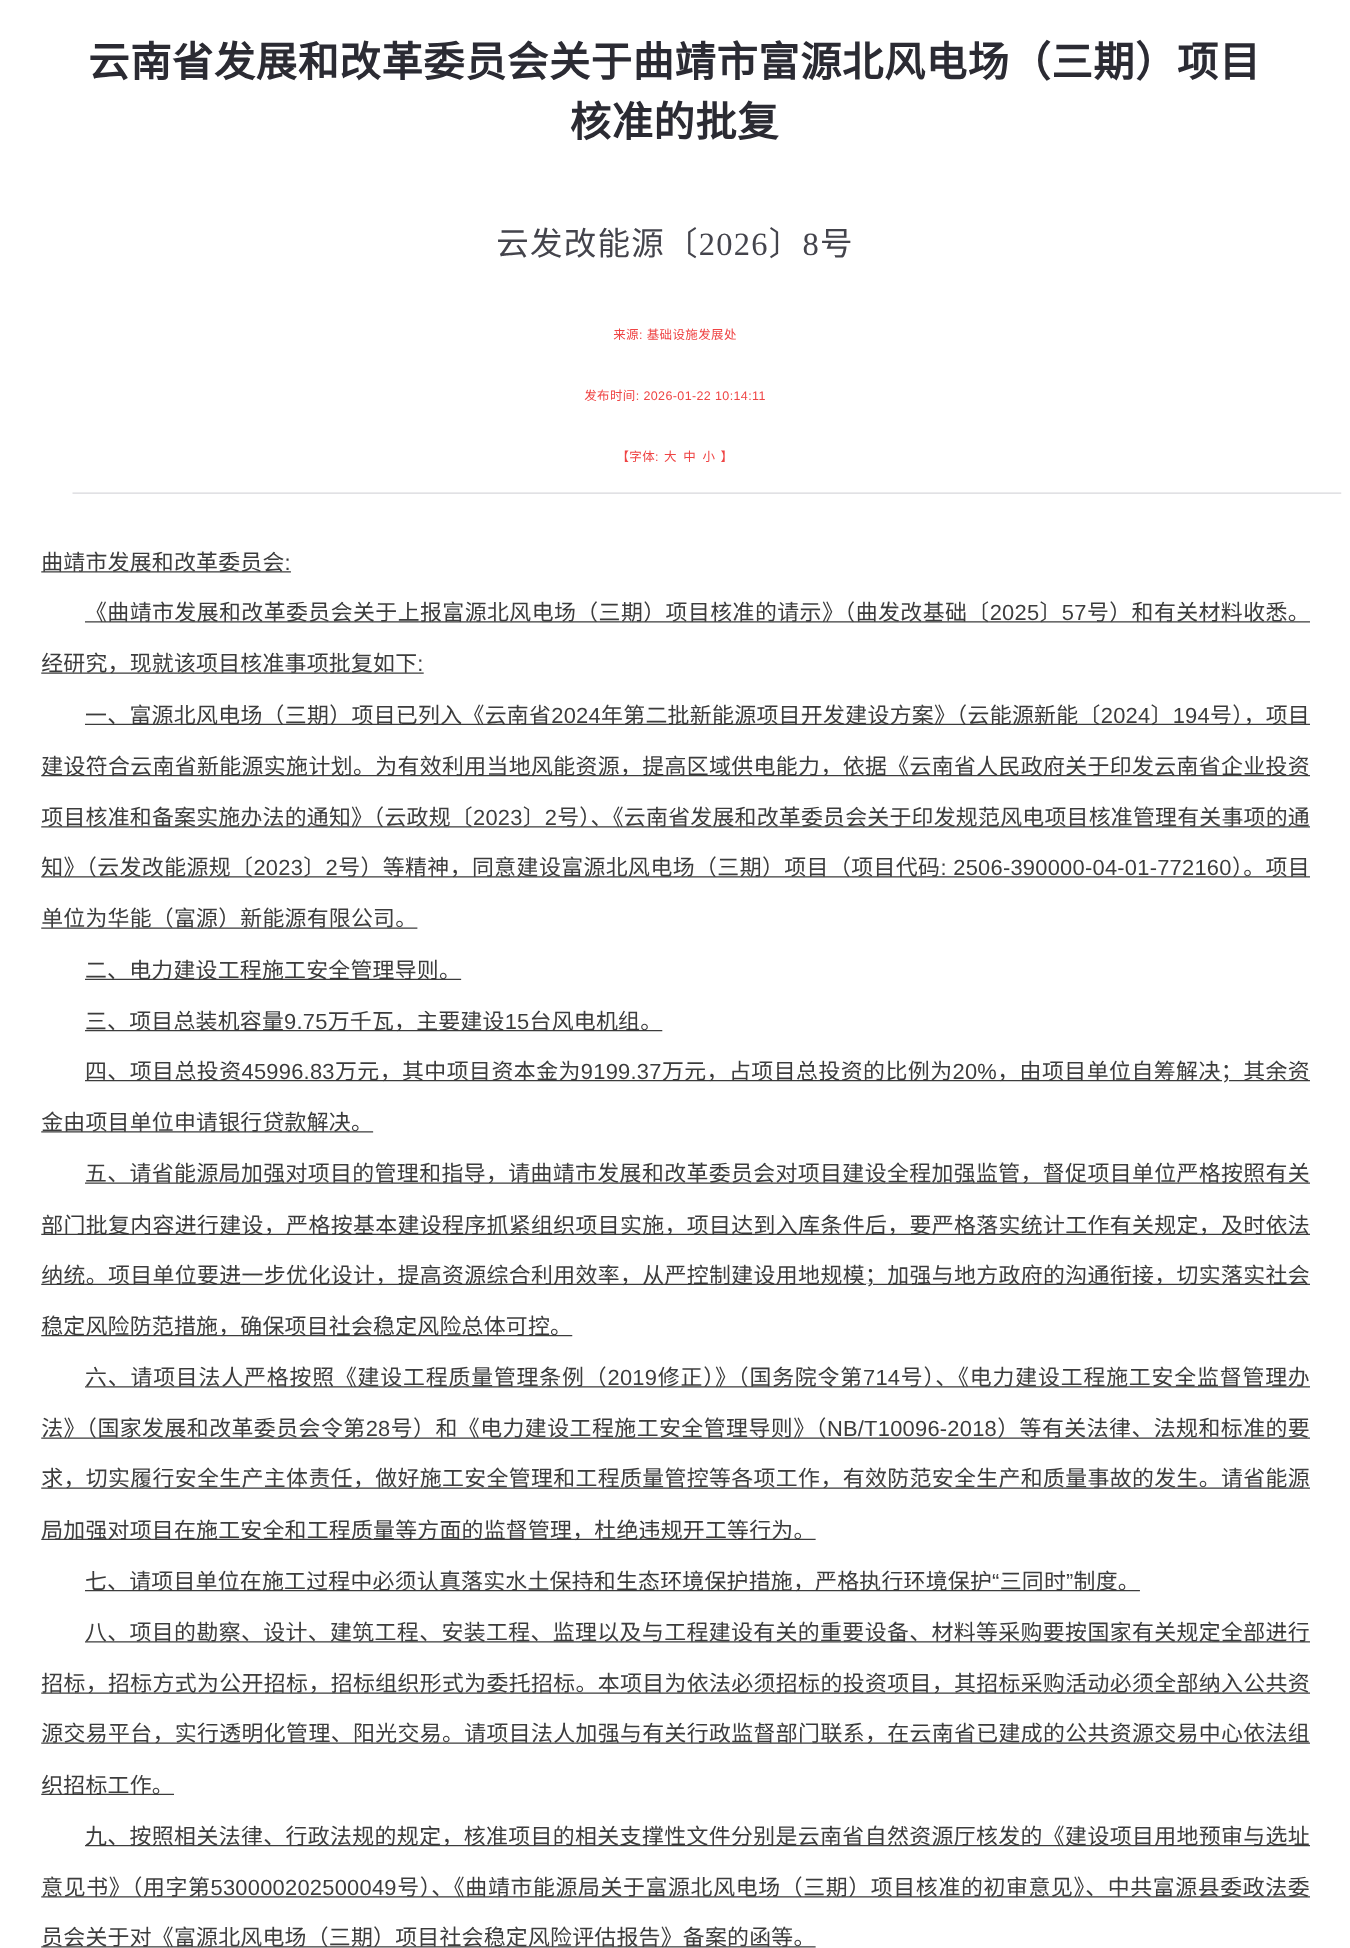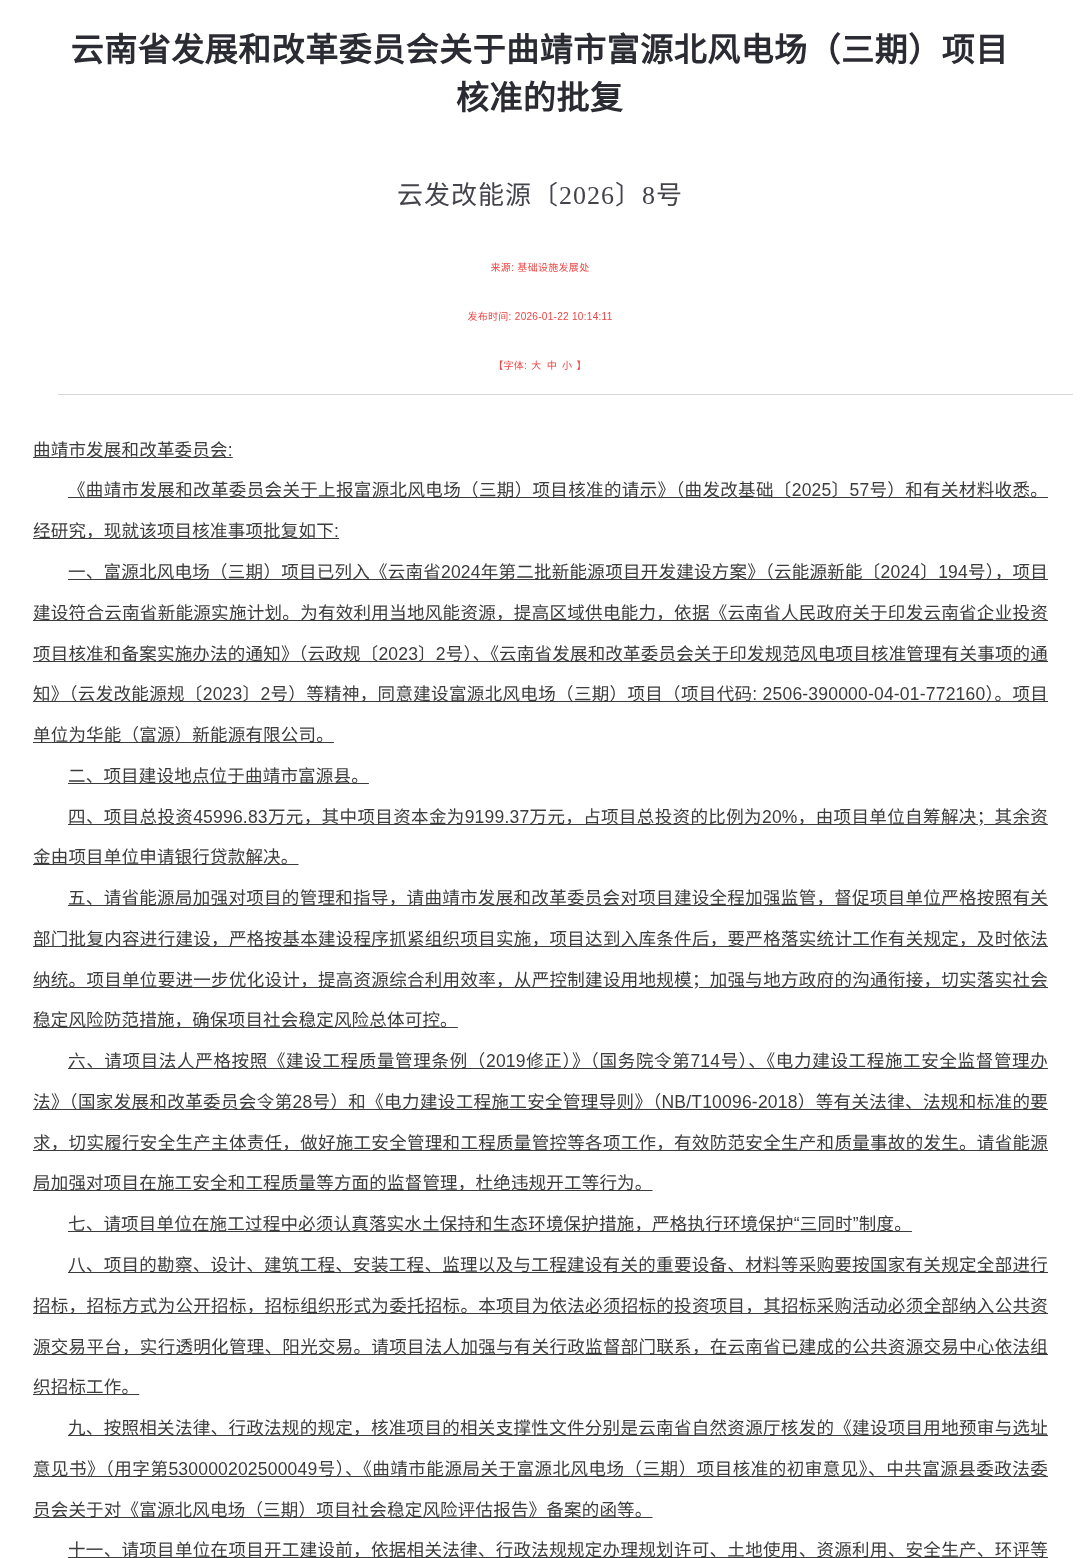--- a/index.html
+++ b/index.html
@@ -124,21 +124,22 @@
     <div class="divider"></div>
   </div>
 
   <div class="doc-body">
 
     <p class="para salutation">曲靖市发展和改革委员会:</p>
 
     <p class="para indent">《曲靖市发展和改革委员会关于上报富源北风电场（三期）项目核准的请示》（曲发改基础〔2025〕57号）和有关材料收悉。经研究，现就该项目核准事项批复如下:</p>
 
     <p class="para indent">一、富源北风电场（三期）项目已列入《云南省2024年第二批新能源项目开发建设方案》（云能源新能〔2024〕194号），项目建设符合云南省新能源实施计划。为有效利用当地风能资源，提高区域供电能力，依据《云南省人民政府关于印发云南省企业投资项目核准和备案实施办法的通知》（云政规〔2023〕2号）、《云南省发展和改革委员会关于印发规范风电项目核准管理有关事项的通知》（云发改能源规〔2023〕2号）等精神，同意建设富源北风电场（三期）项目（项目代码: 2506-390000-04-01-772160）。项目单位为华能（富源）新能源有限公司。</p>
-    <p class="para indent">二、项目建设地点位于曲靖市富源县。</p>
+    <p class="para indent">二、电力建设工程施工安全管理导则。</p>
+    <p class="para indent">三、项目总装机容量9.75万千瓦，主要建设15台风电机组。</p>
     <p class="para indent">四、项目总投资45996.83万元，其中项目资本金为9199.37万元，占项目总投资的比例为20%，由项目单位自筹解决；其余资金由项目单位申请银行贷款解决。</p>
     <p class="para indent">五、请省能源局加强对项目的管理和指导，请曲靖市发展和改革委员会对项目建设全程加强监管，督促项目单位严格按照有关部门批复内容进行建设，严格按基本建设程序抓紧组织项目实施，项目达到入库条件后，要严格落实统计工作有关规定，及时依法纳统。项目单位要进一步优化设计，提高资源综合利用效率，从严控制建设用地规模；加强与地方政府的沟通衔接，切实落实社会稳定风险防范措施，确保项目社会稳定风险总体可控。</p>
     <p class="para indent">六、请项目法人严格按照《建设工程质量管理条例（2019修正）》（国务院令第714号）、《电力建设工程施工安全监督管理办法》（国家发展和改革委员会令第28号）和《电力建设工程施工安全管理导则》（NB/T10096-2018）等有关法律、法规和标准的要求，切实履行安全生产主体责任，做好施工安全管理和工程质量管控等各项工作，有效防范安全生产和质量事故的发生。请省能源局加强对项目在施工安全和工程质量等方面的监督管理，杜绝违规开工等行为。</p>
     <p class="para indent">七、请项目单位在施工过程中必须认真落实水土保持和生态环境保护措施，严格执行环境保护“三同时”制度。</p>
     <p class="para indent">八、项目的勘察、设计、建筑工程、安装工程、监理以及与工程建设有关的重要设备、材料等采购要按国家有关规定全部进行招标，招标方式为公开招标，招标组织形式为委托招标。本项目为依法必须招标的投资项目，其招标采购活动必须全部纳入公共资源交易平台，实行透明化管理、阳光交易。请项目法人加强与有关行政监督部门联系，在云南省已建成的公共资源交易中心依法组织招标工作。</p>
     <p class="para indent">九、按照相关法律、行政法规的规定，核准项目的相关支撑性文件分别是云南省自然资源厅核发的《建设项目用地预审与选址意见书》（用字第530000202500049号）、《曲靖市能源局关于富源北风电场（三期）项目核准的初审意见》、中共富源县委政法委员会关于对《富源北风电场（三期）项目社会稳定风险评估报告》备案的函等。</p>
     <p class="para indent">十一、请项目单位在项目开工建设前，依据相关法律、行政法规规定办理规划许可、土地使用、资源利用、安全生产、环评等相关报件手续。</p>
 
   </div>
 

